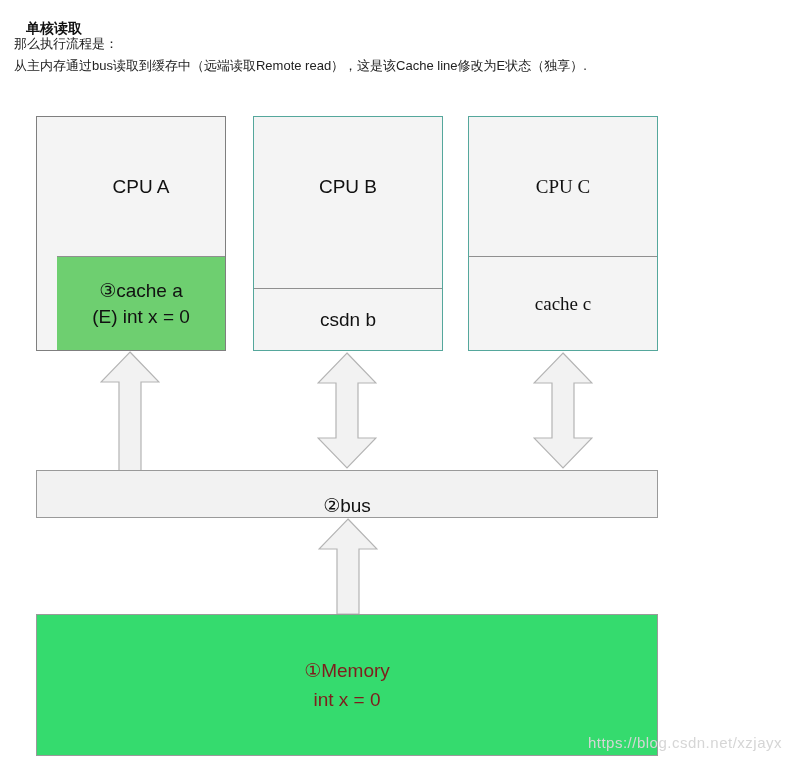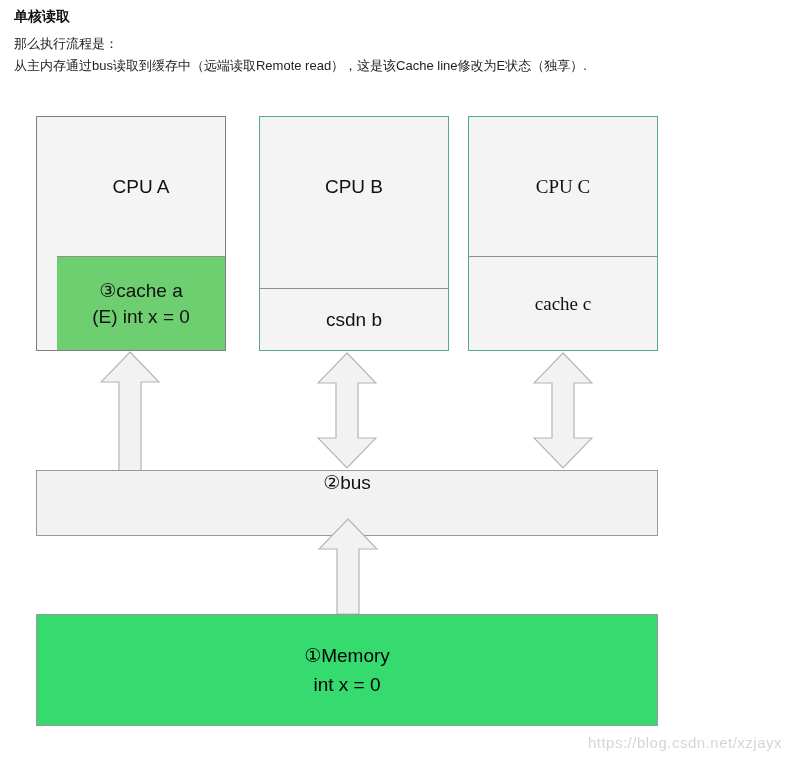--- a/index.html
+++ b/index.html
@@ -7,21 +7,21 @@
     position:relative;
     width:787px;height:757px;
     background:#ffffff;
     font-family:"Liberation Sans","DejaVu Sans",sans-serif;
     color:#1a1a1a;
     overflow:hidden;
   }
   .section-title{
     position:absolute;left:14px;top:8px;
     font-size:14px;font-weight:700;color:#111;
-    margin:0;
+    margin:12px;
   }
   .text-block{
     position:absolute;left:14px;top:33px;
     font-size:13px;color:#222;line-height:22px;
   }
   .text-block p{margin:0;}
   
   .cpu-box{
     position:absolute;top:116px;width:190px;height:235px;
     box-sizing:border-box;background:var(--box-fill);
@@ -35,32 +35,32 @@
     font-size:19px;color:#111;
   }
   .cache{
     flex:1;box-sizing:border-box;
     border-top:1px solid var(--divider-gray);
     display:flex;flex-direction:column;align-items:center;justify-content:center;
     font-size:19px;line-height:26px;color:#111;
   }
   .cache.highlight{background:var(--cache-highlight-green);}
   .bus-bar{
-    position:absolute;left:36px;top:470px;width:622px;height:66px;
+    position:absolute;left:36px;top:470px;width:622px;height:48px;
     box-sizing:border-box;background:var(--arrow-fill);
     border:1px solid var(--bus-border);
-    display:flex;align-items:flex-start;justify-content:center;
+    display:flex;align-items:flex-end;justify-content:center;
     font-size:19px;color:#111;
   }
   .memory-box{
-    position:absolute;left:36px;top:614px;width:622px;height:112px;
+    position:absolute;left:36px;top:614px;width:622px;height:142px;
     box-sizing:border-box;background:var(--memory-green);
     border:1px solid var(--bus-border);
     display:flex;flex-direction:column;align-items:center;justify-content:center;
-    font-size:19px;line-height:29px;color:#000000;
+    font-size:19px;line-height:29px;color:#7f1d1d;
   }
   .arrow{position:absolute;}
   .arrow polygon{
     fill:var(--arrow-fill);
     stroke:var(--arrow-stroke);
     stroke-width:1.2;
     stroke-linejoin:miter;
   }
   .watermark{
     position:absolute;right:5px;top:734px;
@@ -81,21 +81,21 @@
   </div>
 
   <div class="cpu-box gray" style="left:36px;padding-left:20px;">
     <div class="cpu-label">CPU A</div>
     <div class="cache highlight">
       <div>③cache a</div>
       <div>(E) int x = 0</div>
     </div>
   </div>
 
-  <div class="cpu-box teal" style="left:259px;gap:32px;">
+  <div class="cpu-box teal" style="left:253px;gap:32px;">
     <div class="cpu-label">CPU B</div>
     <div class="cache">
       <div>csdn b</div>
     </div>
   </div>
 
   <div class="cpu-box teal" style="left:468px;font-family:Liberation Serif, serif;">
     <div class="cpu-label">CPU C</div>
     <div class="cache">
       <div>cache c</div>

